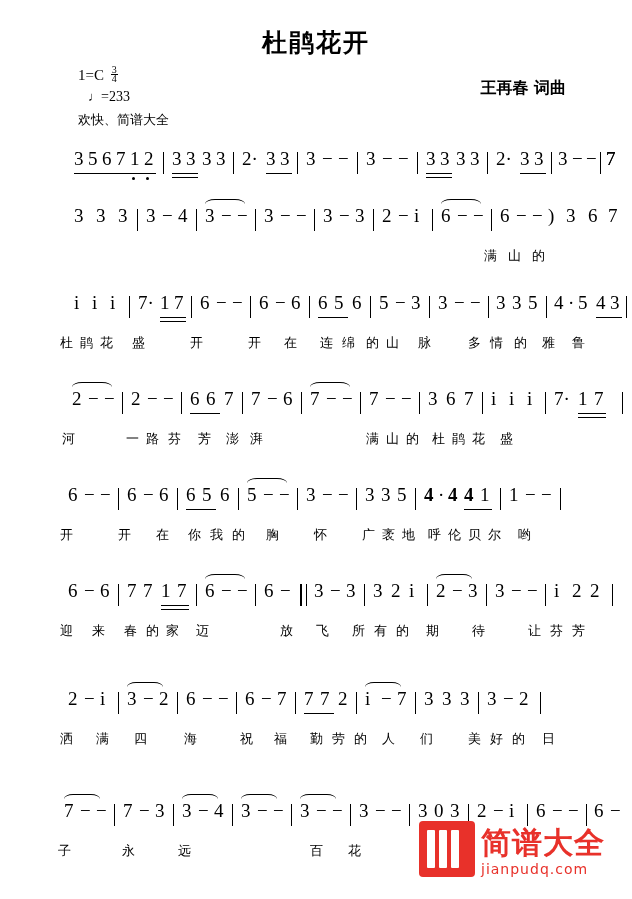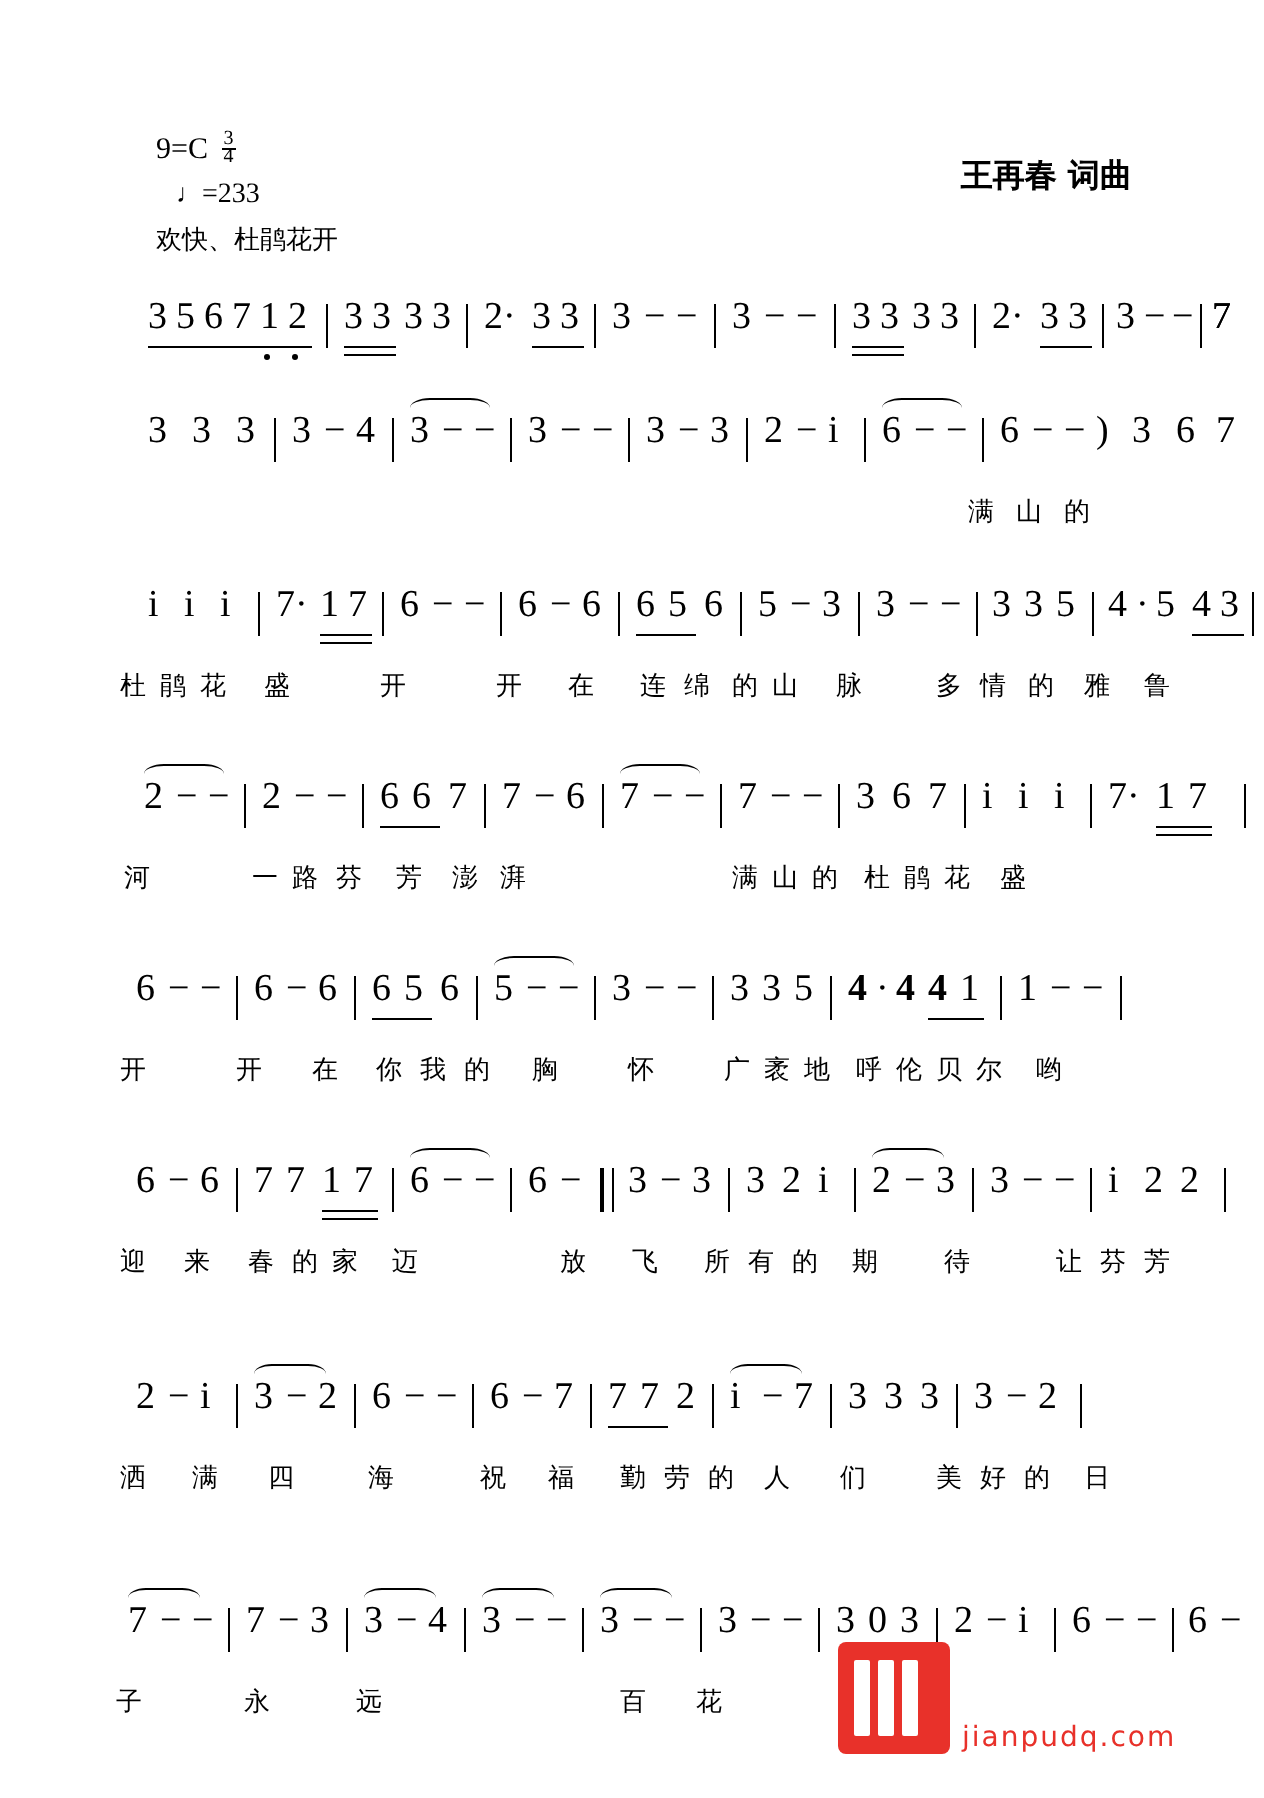--- a/index.html
+++ b/index.html
@@ -110,34 +110,35 @@
     position:absolute;left:62px;top:40px;
     font-family:"DejaVu Sans",sans-serif;
     font-size:14px;color:#e8312a;letter-spacing:1px;
   }
 </style>
 </head>
 <body>
 
 <div class="sheet">
 
+  <div class="title">杜鹃花开</div>
 
   <div class="keysig">
-    <span>9=C</span>
+    <span>1=C</span>
     <span class="frac">
       <span class="num">3</span>
       <span class="den">4</span>
     </span>
   </div>
 
   <div class="tempo">
     <span class="note">♩</span><span>=233</span>
   </div>
 
-  <div class="mood">欢快、杜鹃花开</div>
+  <div class="mood">欢快、简谱大全</div>
 
   <div class="composer">王再春 词曲</div>
 
   <div class="system" style="top:148px;">
     <div class="row-notes">
       <span class="tok" style="left:74px;">3</span>
       <span class="tok" style="left:88px;">5</span>
       <span class="tok" style="left:102px;">6</span>
       <span class="tok" style="left:116px;">7</span>
       <span class="tok" style="left:130px;">1</span>
@@ -669,16 +670,17 @@
 
   <div class="logo">
     <div class="keys">
       <div class="w" style="left:8px;"></div>
       <div class="w" style="left:20px;"></div>
       <div class="w" style="left:32px;"></div>
       <div class="b" style="left:16px;"></div>
       <div class="b" style="left:28px;"></div>
       <div class="b" style="left:40px;"></div>
     </div>
+    <div class="txt">简谱大全</div>
     <div class="sub">jianpudq.com</div>
   </div>
 
 </div>
 
 </body></html>

